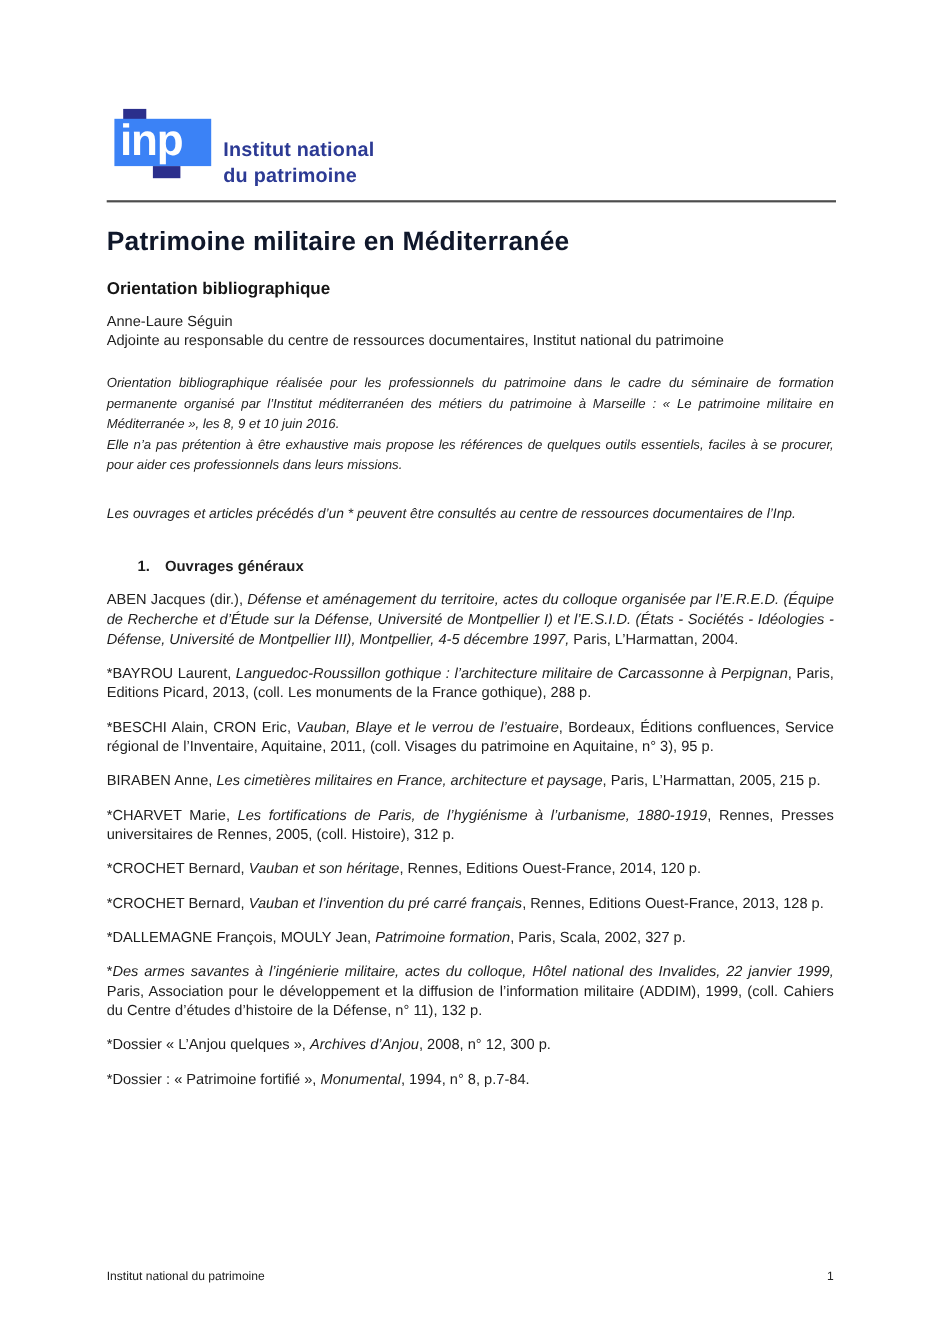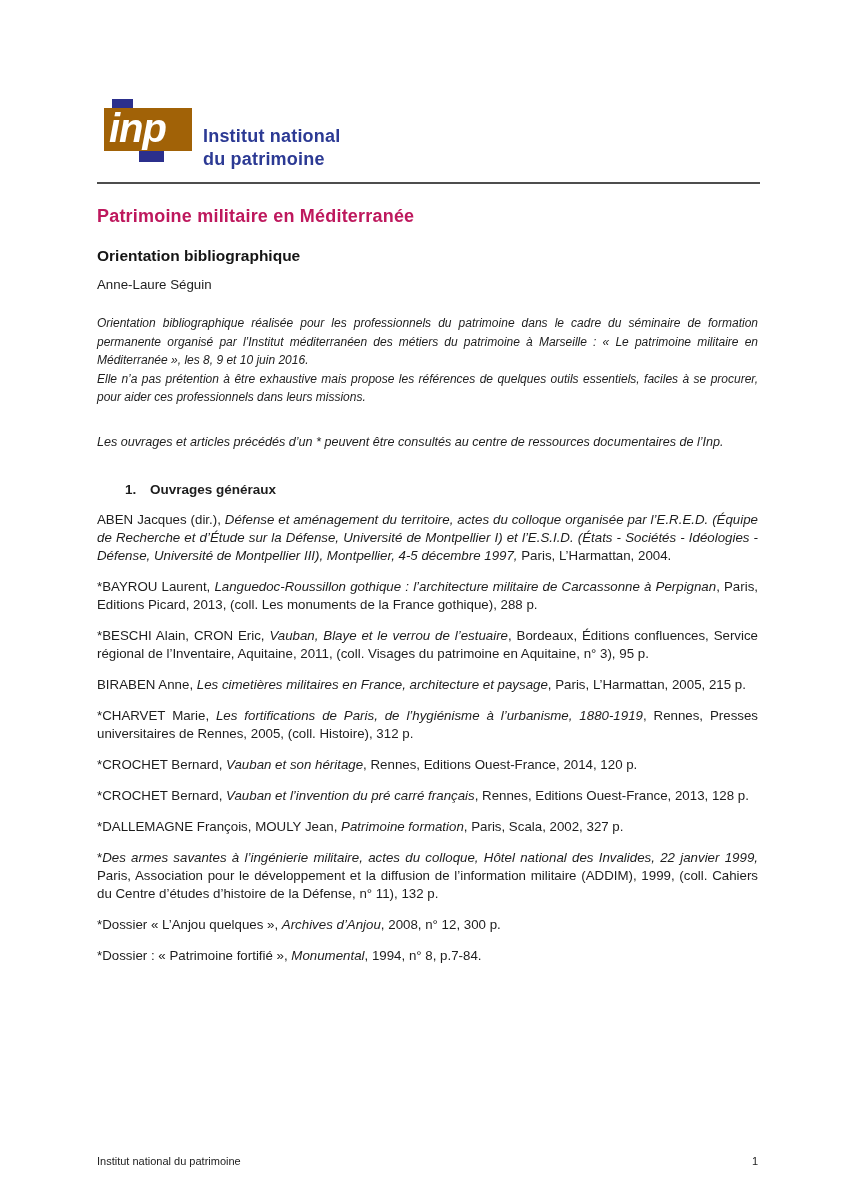--- a/index.html
+++ b/index.html
@@ -79,25 +79,25 @@
   }
 
   
   .content {
     position: absolute;
     left: 97px;
     top: 206px;
     width: 661px;
   }
   .doc-title {
-    font-size: 18px;
+    font-size: 24px;
     font-weight: bold;
     letter-spacing: 0.2px;
     margin: 0 0 20px 0;
-    color: #be185d;
+    color: #0f172a;
   }
   .doc-subtitle {
     font-size: 15.5px;
     font-weight: bold;
     margin: 0 0 11px 0;
     color: #151515;
   }
   .author-name, .author-role {
     font-size: 13.3px;
     line-height: 18px;
@@ -146,37 +146,38 @@
     color: #222222;
   }
 </style>
 </head>
 <body>
 
 <div class="page">
 
   <div class="logo">
     <div class="logo-tab-top" style="background: rgb(43, 47, 140);"></div>
-    <div class="logo-box" style="background: #a16207; font-style: italic;">
+    <div class="logo-box" style="background: #3b82f6;">
       <div class="logo-inp">inp</div>
     </div>
     <div class="logo-tab-bottom" style="background: rgb(43, 47, 140);"></div>
   </div>
   <div class="logo-word" style="color: rgb(44, 58, 148);">
     <div>Institut national</div>
     <div>du patrimoine</div>
   </div>
 
   <div class="rule" style="background: rgb(77, 77, 77);"></div>
 
   <div class="content">
     <h1 class="doc-title">Patrimoine militaire en Méditerranée</h1>
     <h2 class="doc-subtitle">Orientation bibliographique</h2>
 
     <p class="author-name">Anne-Laure Séguin</p>
+    <p class="author-role">Adjointe au responsable du centre de ressources documentaires, Institut national du patrimoine</p>
 
     <div class="intro">
       <p>Orientation bibliographique réalisée pour les professionnels du patrimoine dans le cadre du séminaire de formation permanente organisé par l’Institut méditerranéen des métiers du patrimoine à Marseille : « Le patrimoine militaire en Méditerranée », les 8, 9 et 10 juin 2016.</p>
       <p>Elle n’a pas prétention à être exhaustive mais propose les références de quelques outils essentiels, faciles à se procurer, pour aider ces professionnels dans leurs missions.</p>
     </div>
 
     <p class="note">Les ouvrages et articles précédés d’un * peuvent être consultés au centre de ressources documentaires de l’Inp.</p>
 
     <div class="section-heading">
       <span class="section-number">1.</span>

